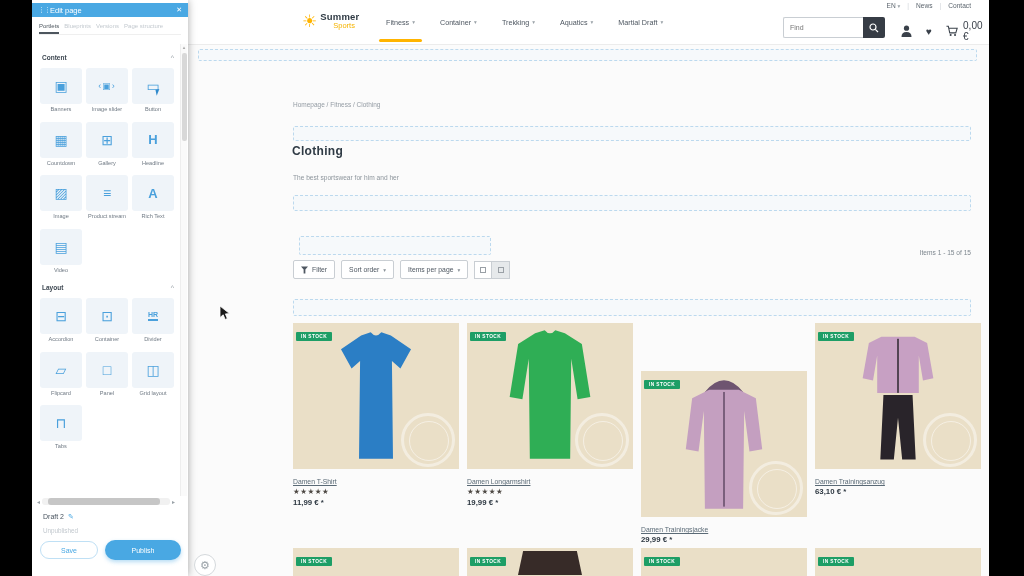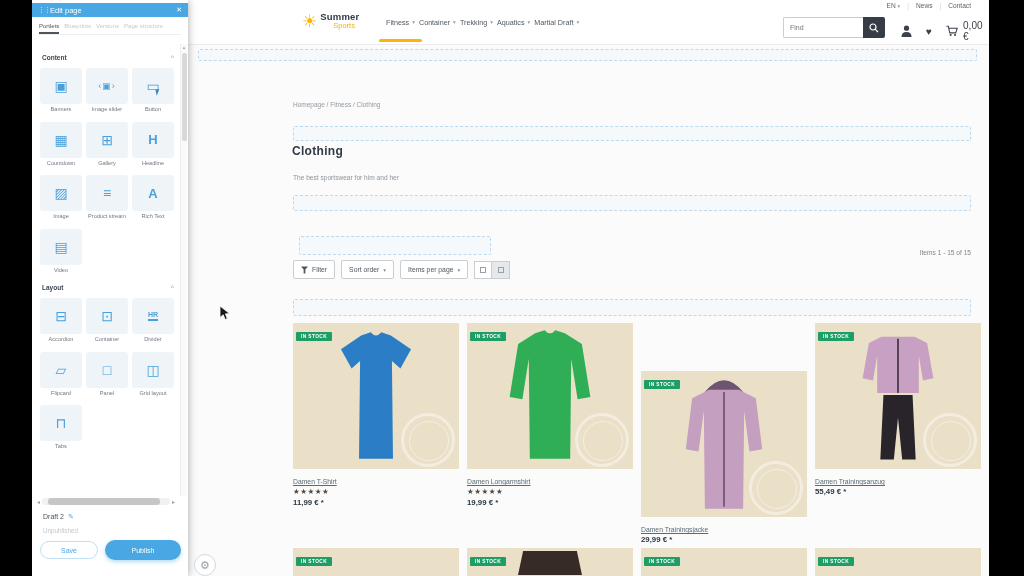--- a/index.html
+++ b/index.html
@@ -54,21 +54,21 @@
   
   .shop { position:absolute; left:188px; top:0; width:801px; height:576px; background:#fbfbfb; }
   .shop-header { position:absolute; top:0; left:0; width:801px; height:45px; background:#fff;
                  border-bottom:1px solid #ececec; }
   .logo { position:absolute; left:114px; top:11px; display:flex; cursor:pointer; }
   .logo-sun { font-size:17px; color:#ffb400; line-height:22px; }
   .logo-text { margin-left:3px; }
   .logo-top { font-size:9.5px; font-weight:bold; color:#2f3a44; letter-spacing:.2px; }
   .logo-bottom { font-size:7.5px; color:#f5b301; margin-left:13px; margin-top:-1px; }
   .main-nav { position:absolute; left:196px; top:0; height:44px; display:flex; align-items:center;
-              font-size:7.2px; color:#4e5761; }
+              gap:21px; font-size:7.2px; color:#4e5761; }
   .nav-item { position:relative; height:100%; display:flex; align-items:center; gap:3px; cursor:pointer; padding:0 2px; }
   .nav-caret { font-size:5.5px; color:#9aa2a8; }
   .nav-item.active::after { content:""; position:absolute; left:-5px; right:-5px; bottom:2px; height:3px;
                             background:#ffb400; border-radius:2px; }
   .topbar { position:absolute; top:2px; right:18px; display:flex; gap:7px; align-items:center;
             font-size:6.6px; color:#5c656e; }
   .topbar .sep { color:#cfd4d8; }
   .topbar-link { cursor:pointer; }
   .search-wrap { position:absolute; top:17px; left:595px; display:flex; }
   .search-input { width:80px; height:21px; border:1px solid #c9ced3; border-right:none; border-radius:2px 0 0 2px;
@@ -423,21 +423,21 @@
         <span class="stock-badge">IN STOCK</span>
         <svg class="garment" width="104" height="138" viewBox="0 0 100 130">
           <path d="M34 8 L66 8 L78 14 L84 48 L74 50 L70 26 L70 62 L30 62 L30 26 L26 50 L16 48 L22 14 Z" fill="#c7a0c3"></path>
           <rect x="49.3" y="10" width="1.4" height="52" fill="#29242a"></rect>
           <path d="M36 64 L64 64 L67 126 L54 126 L50 86 L46 126 L33 126 Z" fill="#29242a"></path>
         </svg>
         <span class="watermark"></span>
       </div>
       <a class="p-name">Damen Trainingsanzug</a>
       <div class="p-stars"></div>
-      <div class="p-price">55,49 € *</div>
+      <div class="p-price">63,10 € *</div>
     </div>
 
     <div class="card" style="left:105px; top:548px;">
       <div class="img-box tall">
         <span class="stock-badge">IN STOCK</span>
 
       </div>
     </div>
     <div class="card" style="left:279px; top:548px;">
       <div class="img-box tall">

